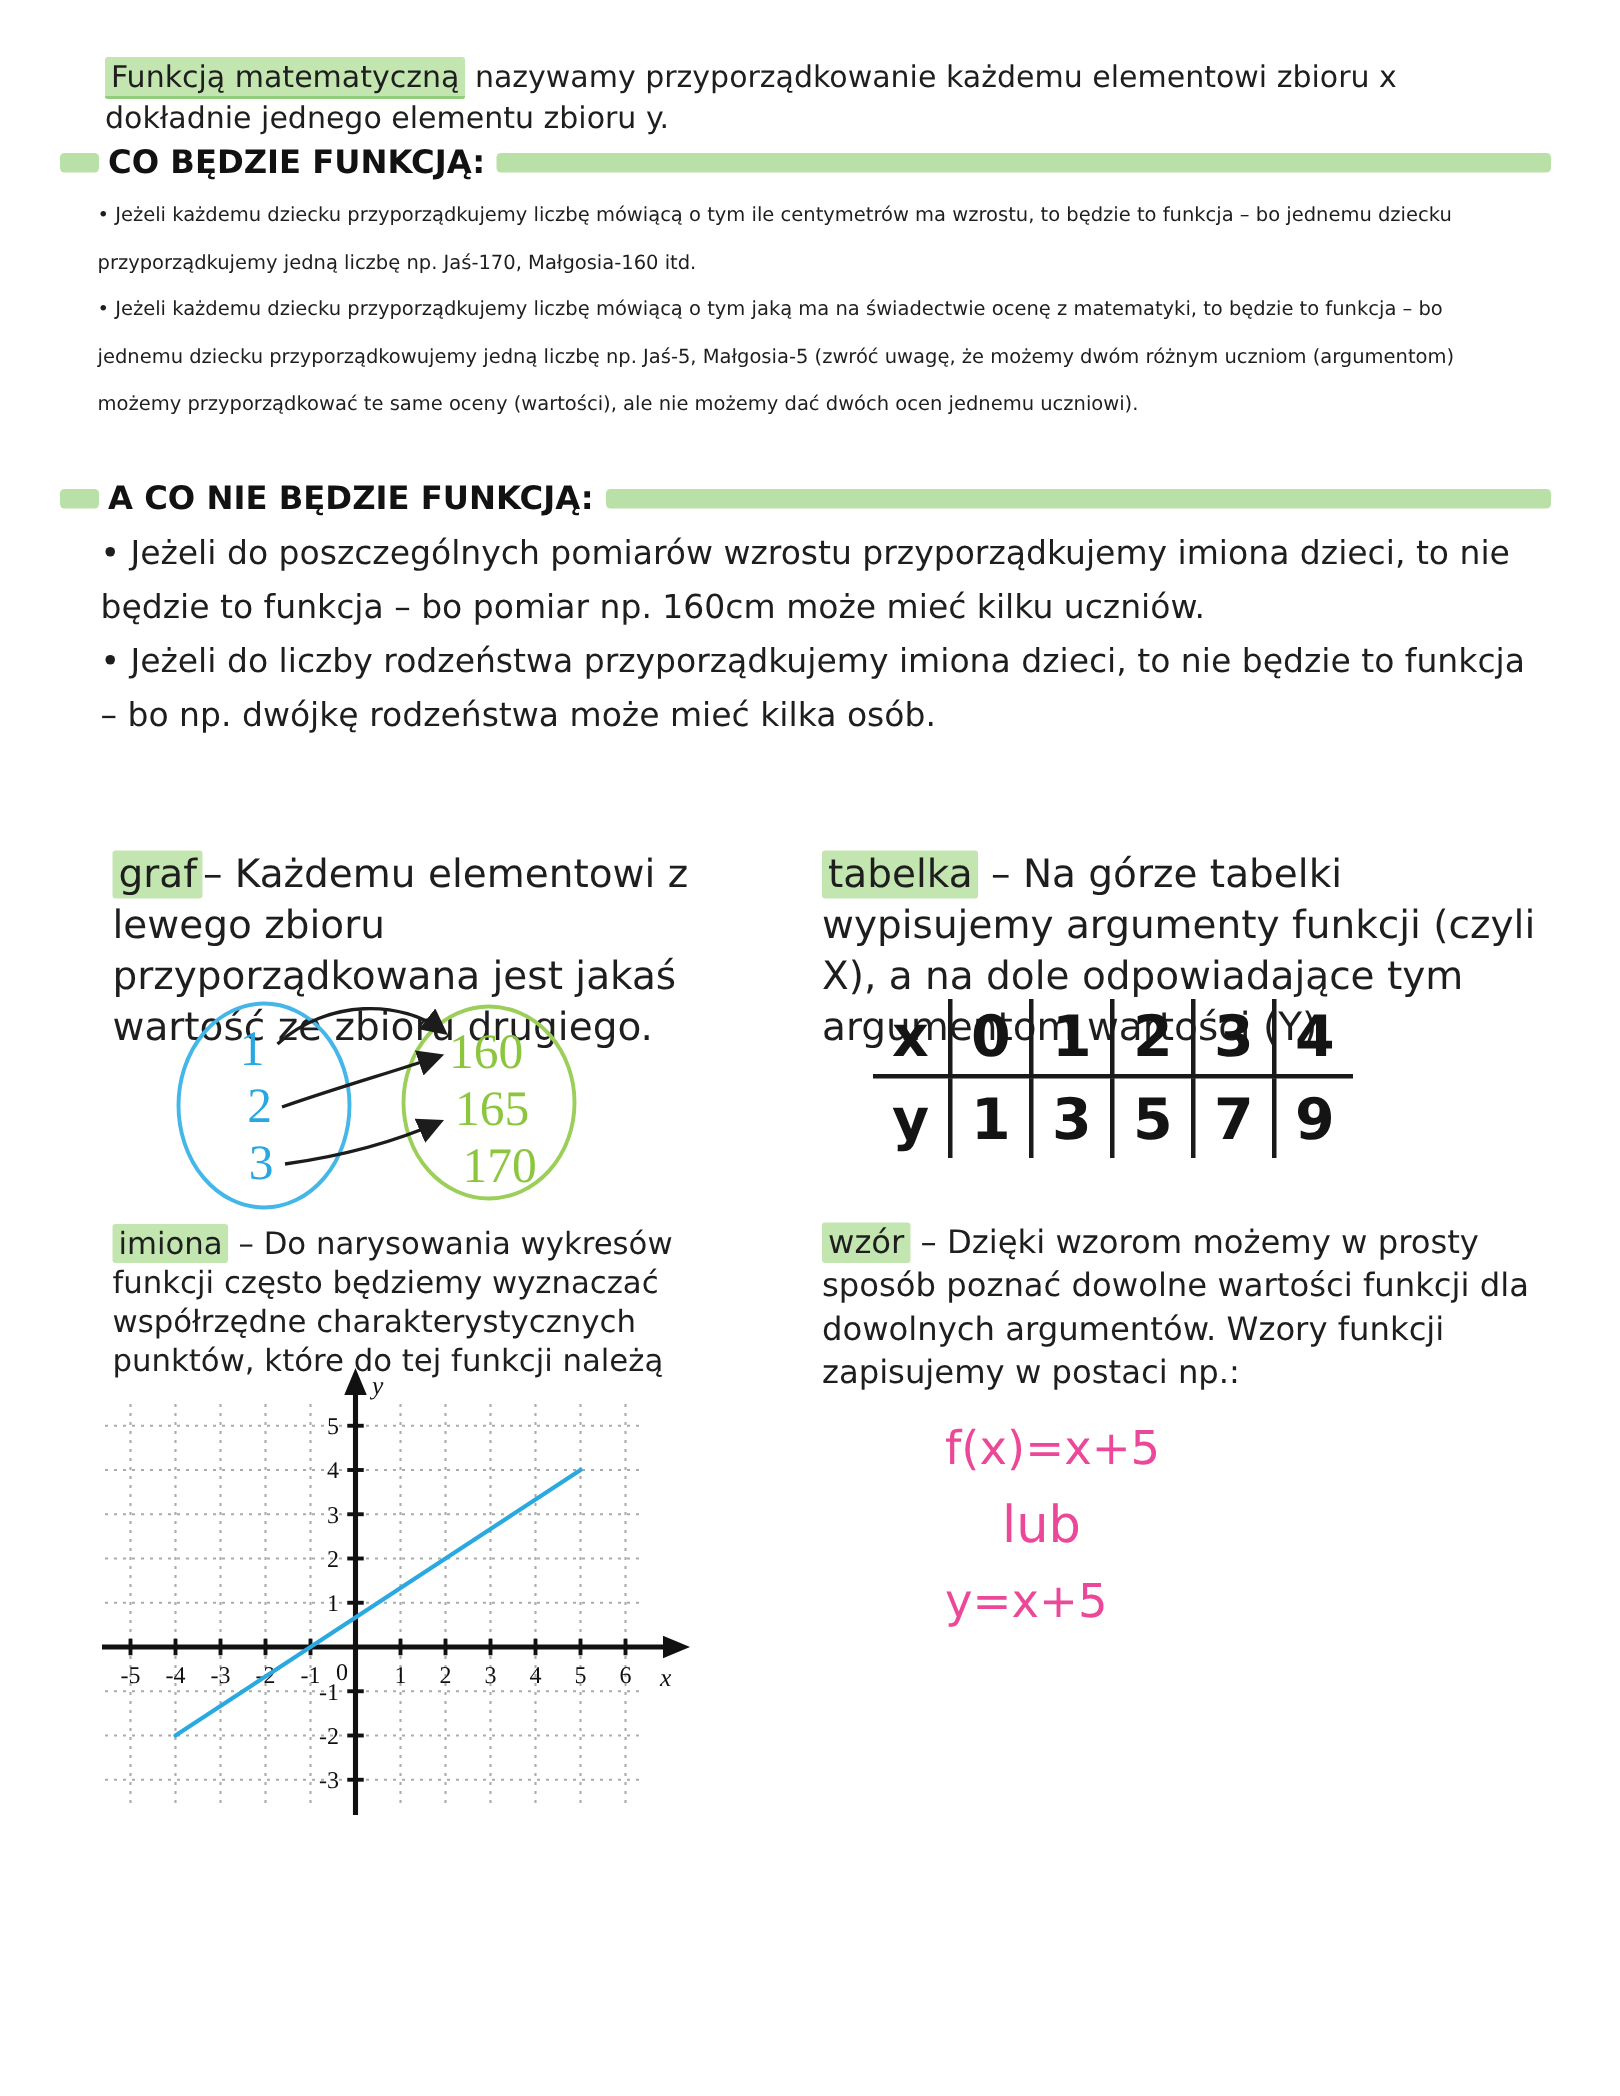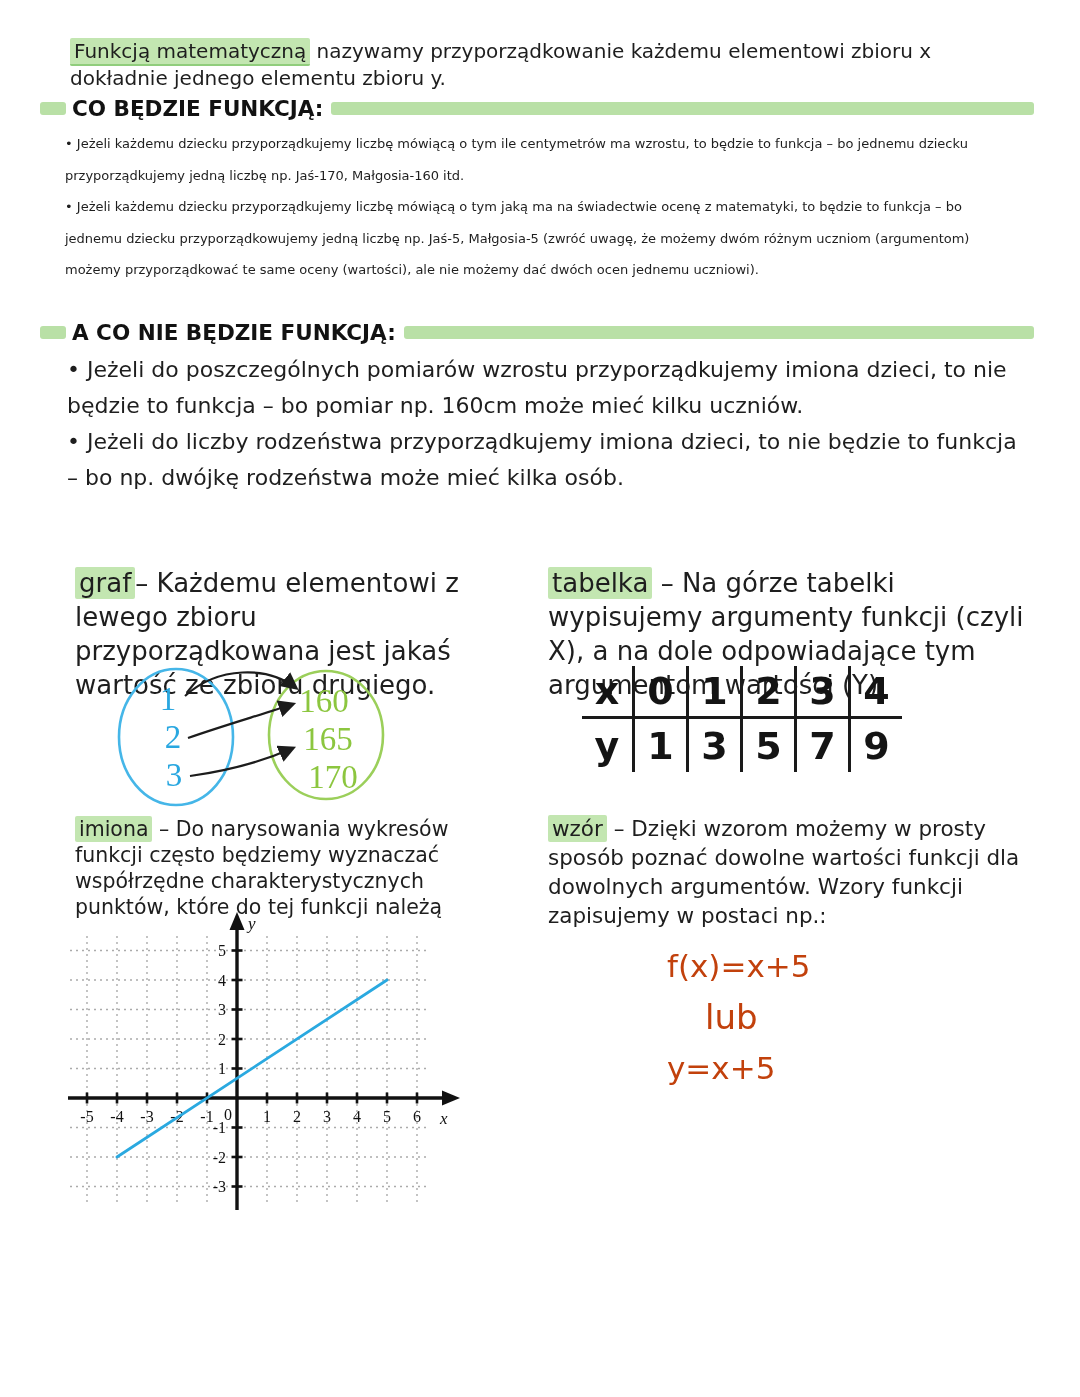--- a/index.html
+++ b/index.html
@@ -29,21 +29,21 @@
   .graf-text{left:75px;top:566px;width:432px;line-height:34px}
   .tab-text{left:548px;top:566px;width:482px;line-height:34px}
   .wyk-text{left:75px;top:816px;width:432px;font-size:20.5px;line-height:26px}
   .wzo-text{left:548px;top:814px;width:474px;font-size:21.5px;line-height:29px}
   .htable{left:582px;top:666px;display:grid;
           grid-template-columns:50px 54px 54px 54px 54px 54px;grid-auto-rows:53px;
           font-size:38px;font-weight:700;color:#141414}
   .htable .c{display:flex;align-items:center;justify-content:center}
   .htable .v{border-left:3px solid #1a1a1a}
   .htable .t{border-bottom:3px solid #1a1a1a}
-  .formulas{left:667px;top:948px;font-size:31px;color:#c2410c}
+  .formulas{left:630px;top:948px;font-size:31px;color:#ec4899}
   .formulas .f{margin-bottom:13px}
   .formulas .lub{font-size:34px;margin:0 0 13px 38px}
   svg text{font-family:"Liberation Serif",serif}
   svg .hand{font-family:"DejaVu Sans",sans-serif}
 </style>
 </head>
 <body>
 
 <div class="page">
 

